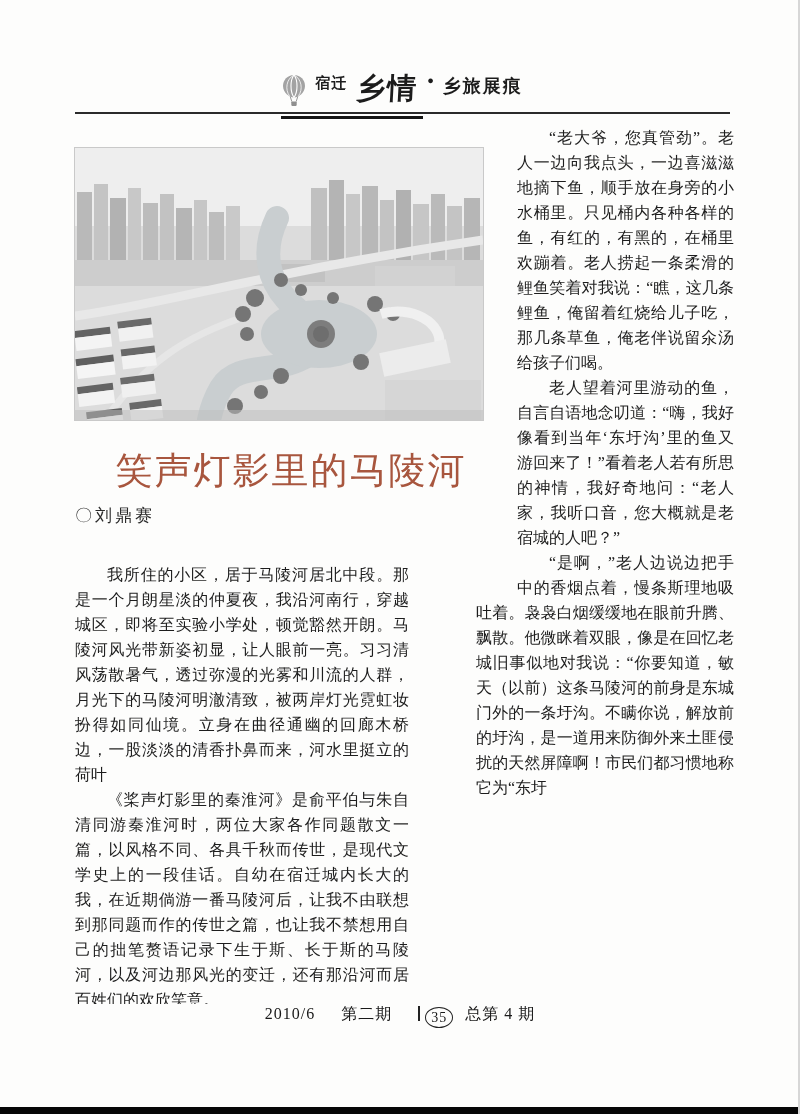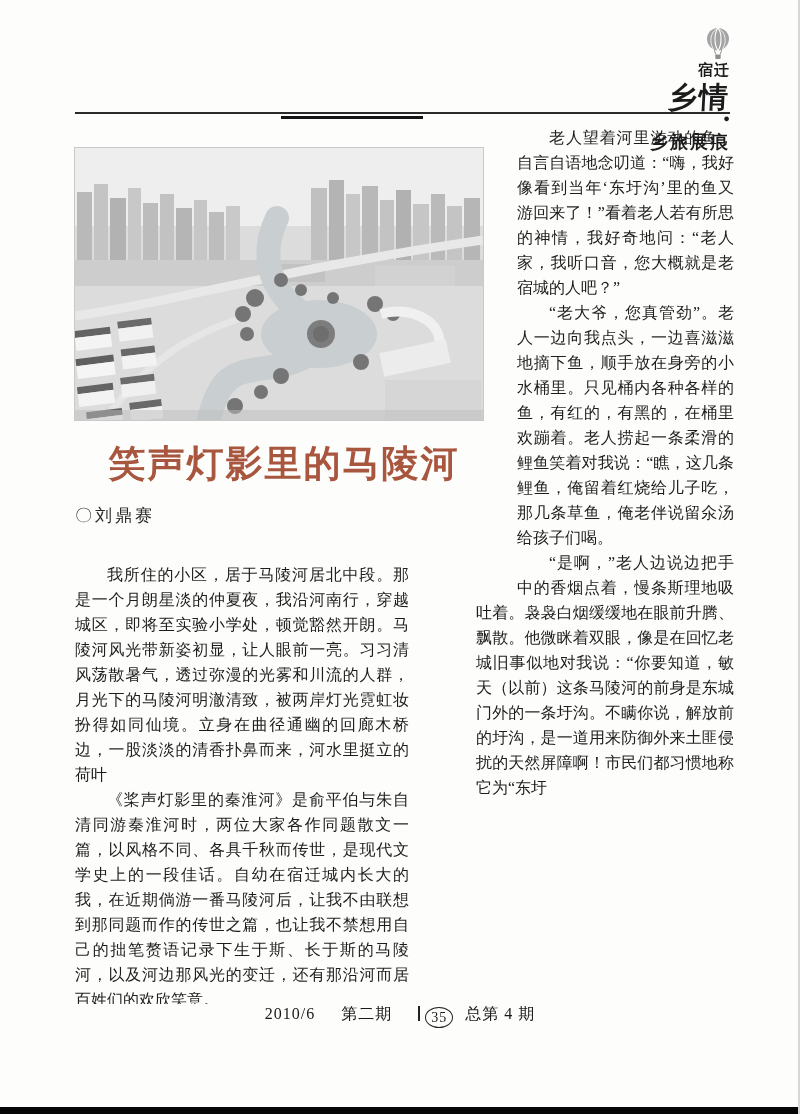--- a/index.html
+++ b/index.html
@@ -4,37 +4,37 @@
 <style>
   html,body{margin:0;padding:0;background:#e9e9e9;}
   .page{
     position:relative;width:800px;height:1114px;margin:0 auto;
     background:#fdfdfc;overflow:hidden;
     font-family:"Liberation Serif","DejaVu Serif",serif;color:#1c1c1c;
   }
   
   .header{
     position:absolute;left:75px;top:74px;width:655px;height:36px;
-    display:flex;align-items:flex-end;justify-content:center;flex-direction:column;
+    display:flex;justify-content:center;gap:9px;
   }
   .balloon{width:24px;height:34px;flex:0 0 auto;}
   .brand-prefix{font-size:15px;font-weight:bold;letter-spacing:1px;padding-bottom:3px;}
   .brand-name{font-size:29px;font-weight:900;letter-spacing:2px;line-height:1;transform:skewX(-3deg);padding-bottom:0px;}
   .hd-bullet{font-size:11px;padding-bottom:6px;}
   .hd-section{font-size:18px;font-weight:bold;letter-spacing:2px;padding-bottom:3px;}
   .rule-long{position:absolute;left:75px;top:112px;width:655px;height:2px;background:#2b2b2b;}
   .rule-short{position:absolute;left:281px;top:116px;width:142px;height:3px;background:#141414;}
   
   .photo{position:absolute;left:75px;top:148px;width:408px;height:272px;margin:0;
          outline:1px solid #c9c9c9;}
   .photo svg{display:block;width:100%;height:100%;}
   
   .title{
-    position:absolute;left:75px;top:434px;width:408px;margin:5px;
-    text-align:center;font-size:37px;font-weight:bold;letter-spacing:2px;
+    position:absolute;left:75px;top:434px;width:408px;margin:12px;
+    text-align:center;font-size:37px;font-weight:normal;letter-spacing:2px;
     font-family:"Liberation Serif","DejaVu Serif",serif;
   }
   .author{
     position:absolute;left:75px;top:504px;width:408px;
     font-size:17px;letter-spacing:3px;color:#2a2a2a;
   }
   
   .col{font-size:16px;line-height:25px;text-align:justify;color:#1d1d1d;}
   .col p{margin:0;text-indent:2em;}
   .col p.noindent{text-indent:0;}
@@ -174,22 +174,22 @@
   <h1 class="title" style="color: rgb(168, 86, 62);">笑声灯影里的马陵河</h1>
   <div class="author">〇刘鼎赛</div>
 
   <div class="col col-left">
     <p>我所住的小区，居于马陵河居北中段。那是一个月朗星淡的仲夏夜，我沿河南行，穿越城区，即将至实验小学处，顿觉豁然开朗。马陵河风光带新姿初显，让人眼前一亮。习习清风荡散暑气，透过弥漫的光雾和川流的人群，月光下的马陵河明澈清致，被两岸灯光霓虹妆扮得如同仙境。立身在曲径通幽的回廊木桥边，一股淡淡的清香扑鼻而来，河水里挺立的荷叶</p>
     <p>《桨声灯影里的秦淮河》是俞平伯与朱自清同游秦淮河时，两位大家各作同题散文一篇，以风格不同、各具千秋而传世，是现代文学史上的一段佳话。自幼在宿迁城内长大的我，在近期倘游一番马陵河后，让我不由联想到那同题而作的传世之篇，也让我不禁想用自己的拙笔赘语记录下生于斯、长于斯的马陵河，以及河边那风光的变迁，还有那沿河而居百姓们的欢欣笑意。</p>
   </div>
 
   <div class="col col-right">
     <div class="wrap-spacer"></div>
+    <p>“老大爷，您真管劲”。老人一边向我点头，一边喜滋滋地摘下鱼，顺手放在身旁的小水桶里。只见桶内各种各样的鱼，有红的，有黑的，在桶里欢蹦着。老人捞起一条柔滑的鲤鱼笑着对我说：“瞧，这几条鲤鱼，俺留着红烧给儿子吃，那几条草鱼，俺老伴说留氽汤给孩子们喝。</p>
     <p>老人望着河里游动的鱼，自言自语地念叨道：“嗨，我好像看到当年‘东圩沟’里的鱼又游回来了！”看着老人若有所思的神情，我好奇地问：“老人家，我听口音，您大概就是老宿城的人吧？”</p>
-    <p>“老大爷，您真管劲”。老人一边向我点头，一边喜滋滋地摘下鱼，顺手放在身旁的小水桶里。只见桶内各种各样的鱼，有红的，有黑的，在桶里欢蹦着。老人捞起一条柔滑的鲤鱼笑着对我说：“瞧，这几条鲤鱼，俺留着红烧给儿子吃，那几条草鱼，俺老伴说留氽汤给孩子们喝。</p>
     <p>“是啊，”老人边说边把手中的香烟点着，慢条斯理地吸吐着。袅袅白烟缓缓地在眼前升腾、飘散。他微眯着双眼，像是在回忆老城旧事似地对我说：“你要知道，敏天（以前）这条马陵河的前身是东城门外的一条圩沟。不瞒你说，解放前的圩沟，是一道用来防御外来土匪侵扰的天然屏障啊！市民们都习惯地称它为“东圩</p>
   </div>
 
   <div class="footer">
     <span>2010/6</span><span class="gap"></span><span>第二期</span><span class="gap"></span><span class="footer-divider"></span><span class="page-badge">35</span><span>总第 4 期</span>
   </div>
 
   <div class="scan-edge-bottom"></div>
   <div class="scan-edge-right"></div>
 </div>

